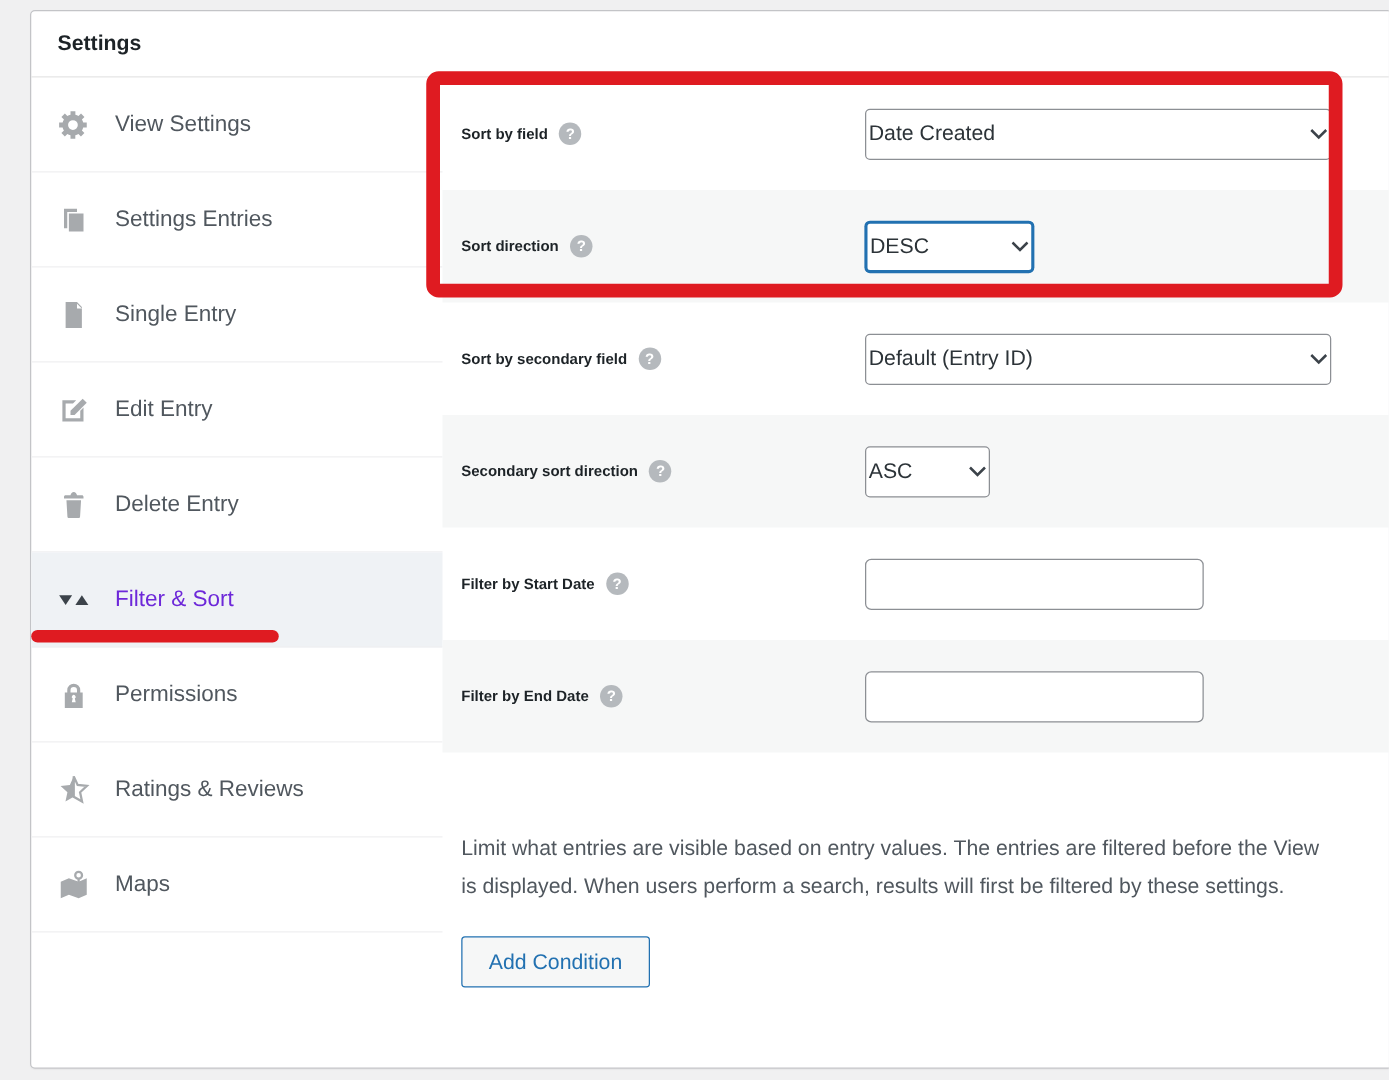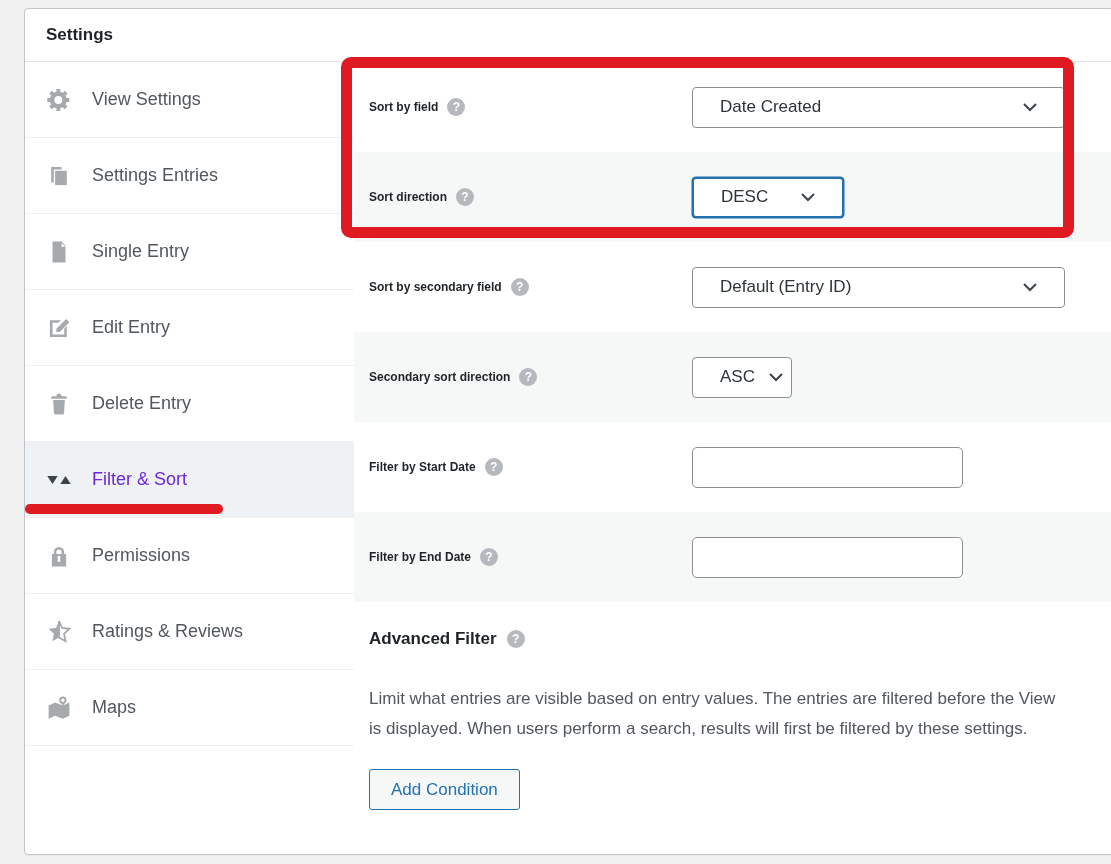--- a/index.html
+++ b/index.html
@@ -39,24 +39,24 @@
   .row.shaded{background:var(--row-shade);}
   .row-label{flex:0 0 323px;display:flex;align-items:center;gap:9px;}
   .lbl{font-size:12px;font-weight:600;color:var(--ink);}
   .help{width:18px;height:18px;border-radius:50%;background:#b5b9bd;color:#fff;
         font-size:12px;font-weight:700;display:inline-flex;align-items:center;justify-content:center;
         cursor:help;flex:0 0 18px;}
   .help::before{content:"?";}
 
   .select{box-sizing:border-box;height:41px;background:#fff;border:1px solid var(--border);
         border-radius:4px;display:inline-flex;align-items:center;justify-content:space-between;
-        padding:0 27px;font-size:17px;color:#2c3338;cursor:pointer;}
+        padding:0 2px;font-size:17px;color:#2c3338;cursor:pointer;}
   .select .chev{flex:0 0 14px;margin-left:14px;}
   .select.w-lg{width:373px;}
-  .select.w-md{width:152px;}
+  .select.w-md{width:135px;}
   .select.w-sm{width:100px;}
   .select.focused{border:2px solid var(--blue);box-shadow:0 0 0 .5px var(--blue);}
   .text-input{box-sizing:border-box;width:271px;height:41px;border:1px solid var(--border);
         border-radius:5px;background:#fff;font-size:17px;color:#2c3338;padding:0 12px;
         font-family:"Liberation Sans",sans-serif;}
 
   
   .advanced{flex:1;padding:27px 20px 0 15px;}
   .adv-head{display:flex;align-items:center;gap:10px;}
   .adv-title{font-size:17px;font-weight:600;color:var(--ink);}
@@ -238,24 +238,20 @@
 
         <div class="row shaded">
           <div class="row-label">
             <span class="lbl">Filter by End Date</span>
             <span class="help"></span>
           </div>
           <input class="text-input" type="text" style="">
         </div>
 
         <div class="advanced">
-          <div class="adv-head">
-            <span class="adv-title">Advanced Filter</span>
-            <span class="help"></span>
-          </div>
           <p class="adv-desc">Limit what entries are visible based on entry values. The entries are filtered before the View is displayed. When users perform a search, results will first be filtered by these settings.</p>
           <button class="btn-secondary">Add Condition</button>
         </div>
 
       </div>
     </div>
   </div>
 
   <div class="anno-box"></div>
   <div class="anno-underline"></div>

